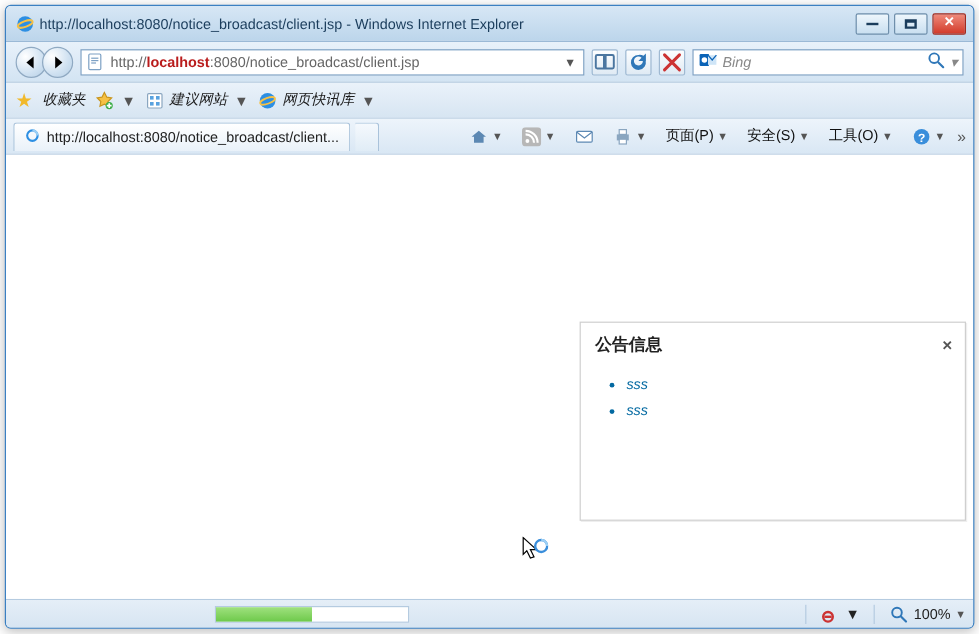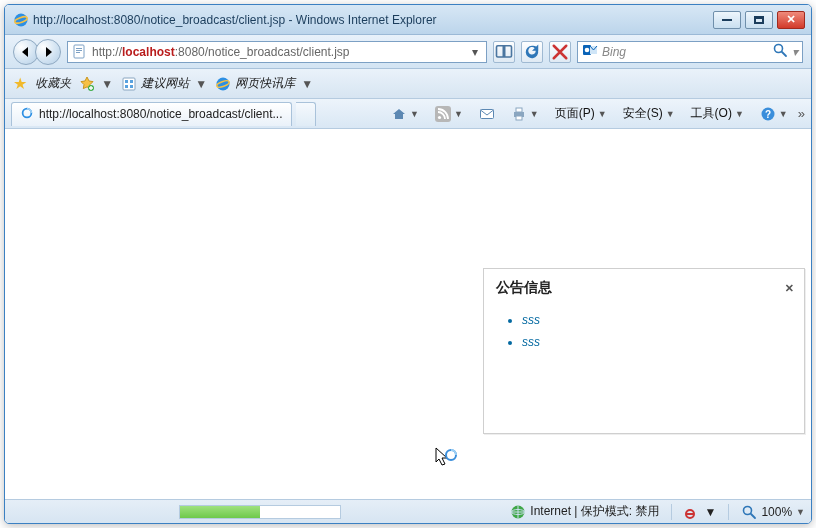--- a/index.html
+++ b/index.html
@@ -299,28 +299,20 @@
       </svg>
     </span>
   </div>
 
   <div class="statusbar">
     <span class="seg" style="width:160px"></span>
     <div class="progress-slot">
         <div class="fill"></div>
       </div>
     <span class="spacer"></span>
-    <span class="seg">
-      <svg width="16" height="16" viewBox="0 0 16 16">
-          <circle cx="8" cy="8" r="6.5" fill="#3fa747"></circle>
-          <ellipse cx="8" cy="8" rx="6.5" ry="2.5" fill="none" stroke="#cde" stroke-width="1"></ellipse>
-          <path d="M8 1.5v13M1.5 8h13" stroke="#cde" stroke-width="1"></path>
-        </svg>
-      <span>Internet | 保护模式: 禁用</span>
-    </span>
     <span class="sep"></span>
     <span class="seg">
       <svg width="16" height="16" viewBox="0 0 16 16">
           <circle cx="6" cy="10" r="4" fill="none" stroke="#c33" stroke-width="2"></circle>
           <rect x="3" y="9" width="6" height="2" fill="#c33"></rect>
         </svg>
       <span class="drop-ar">▼</span>
     </span>
     <span class="sep"></span>
     <span class="zoomer">

